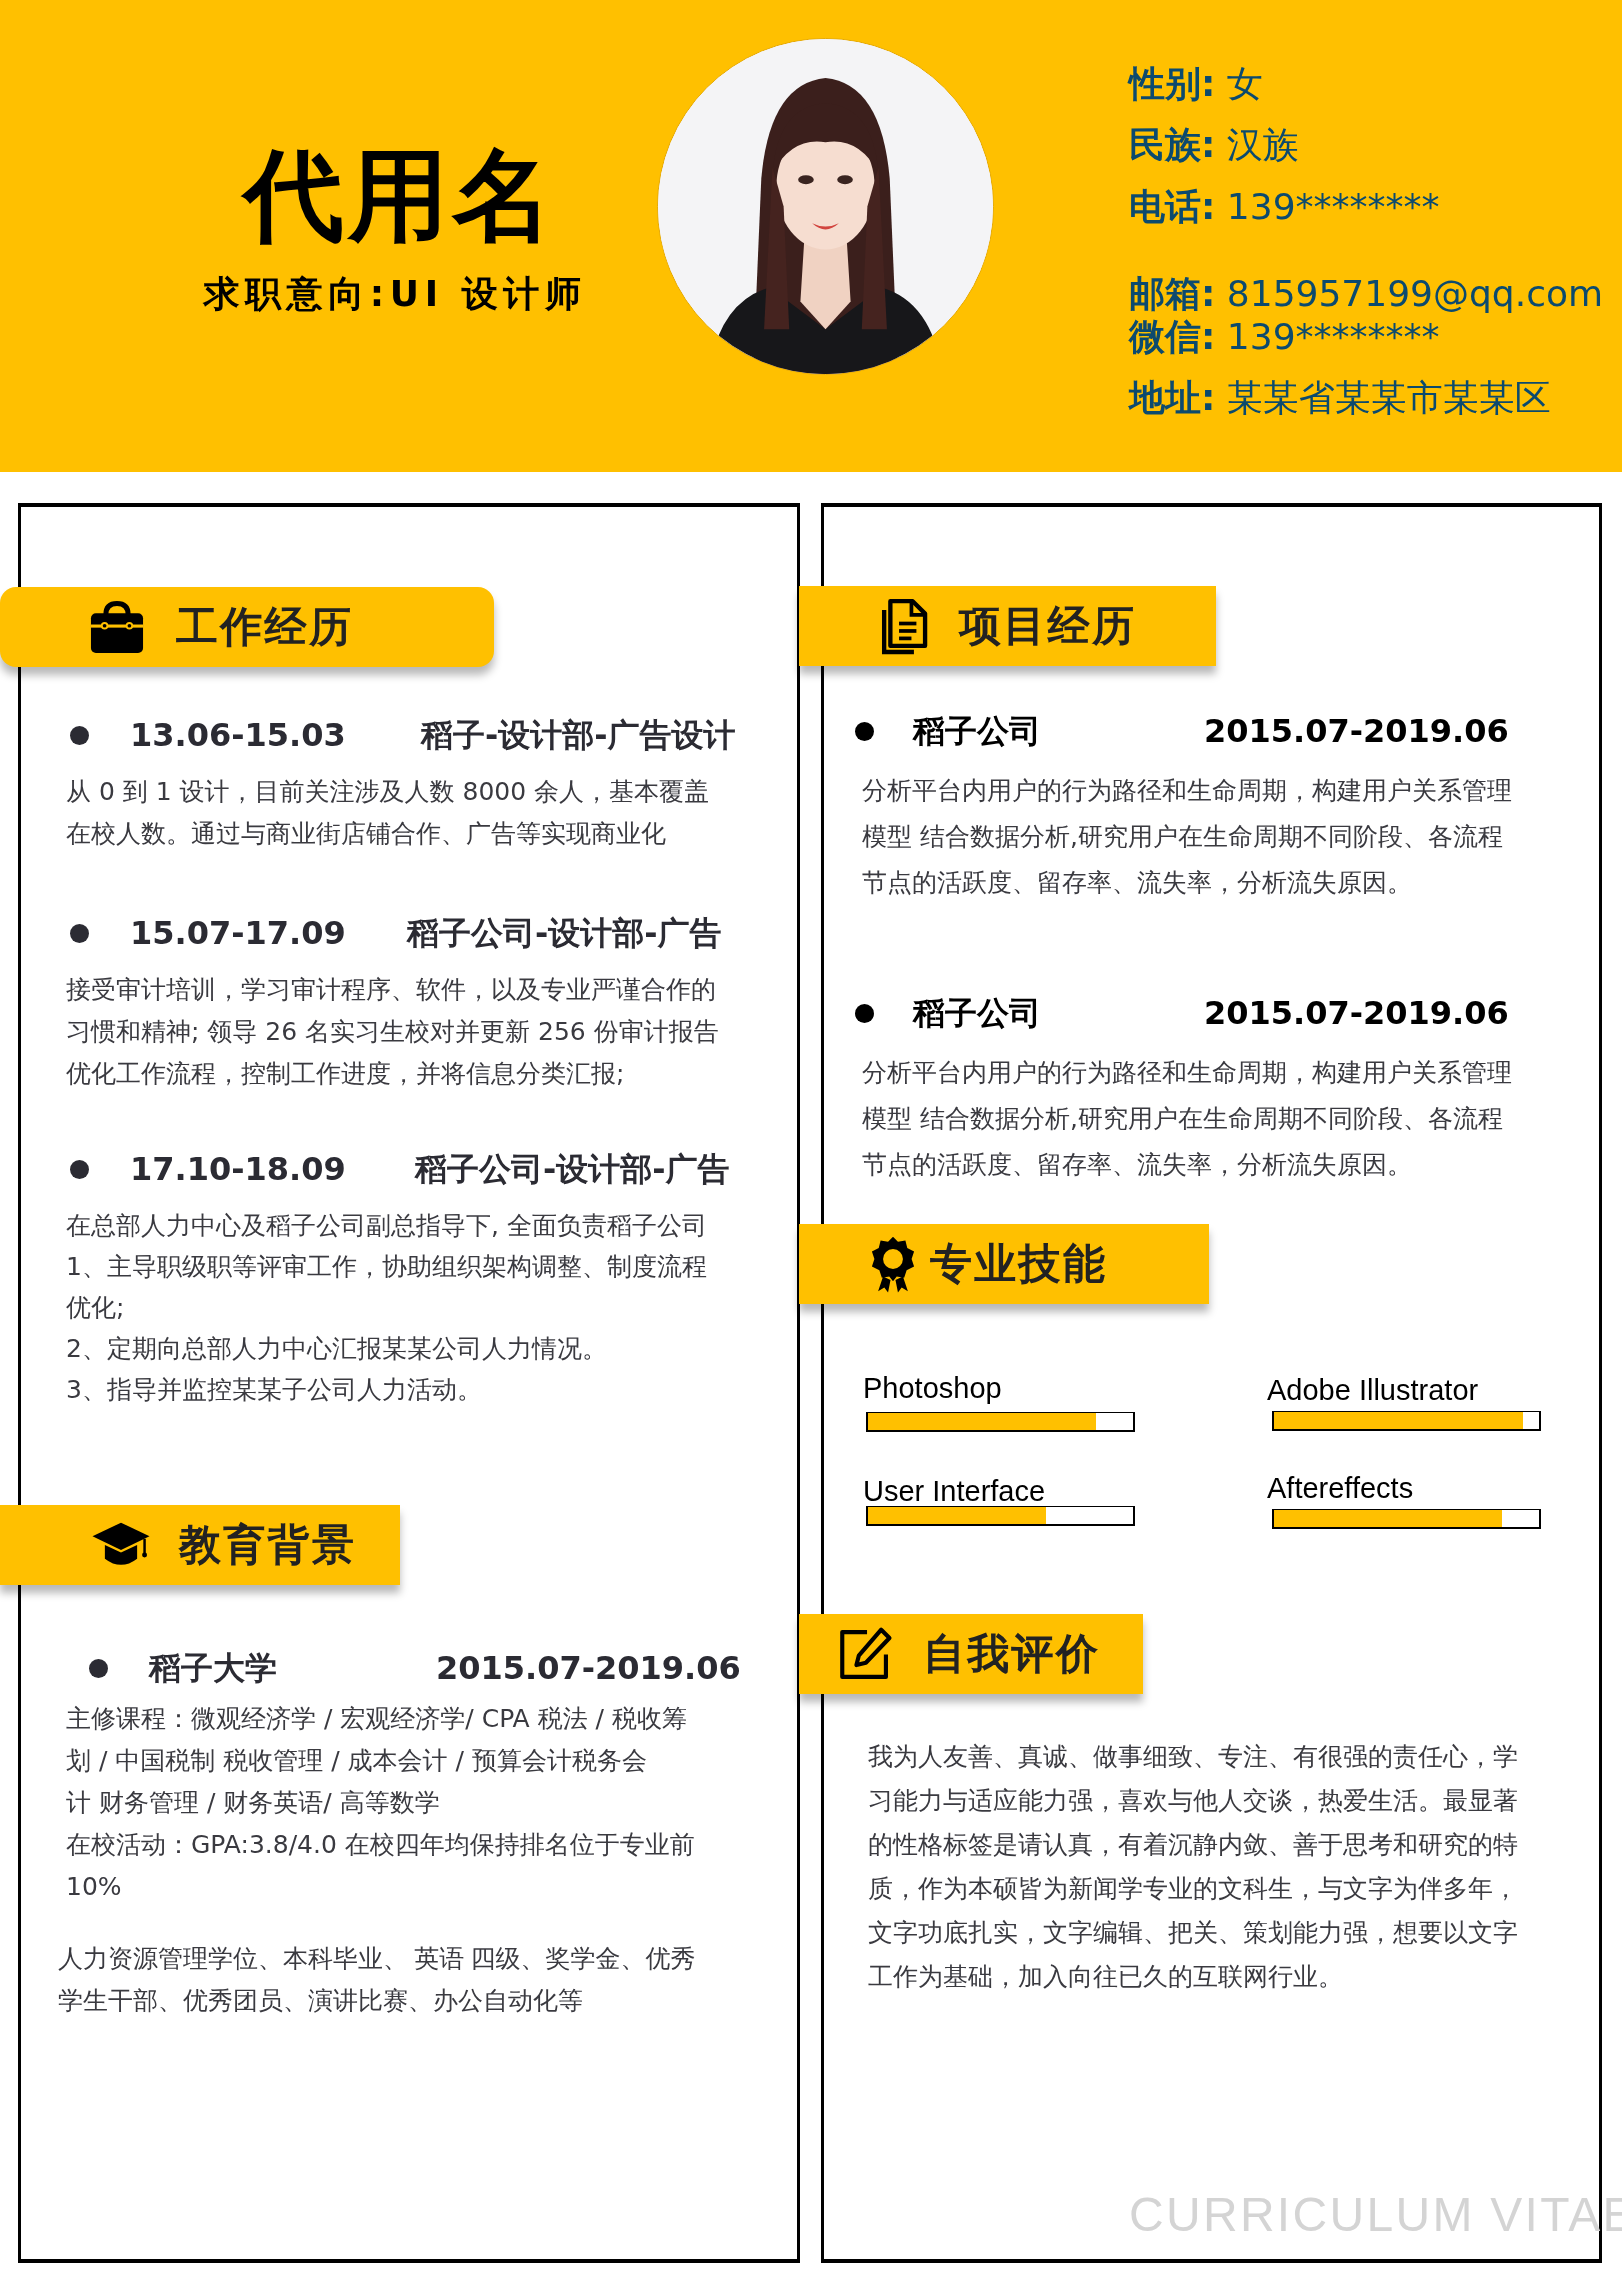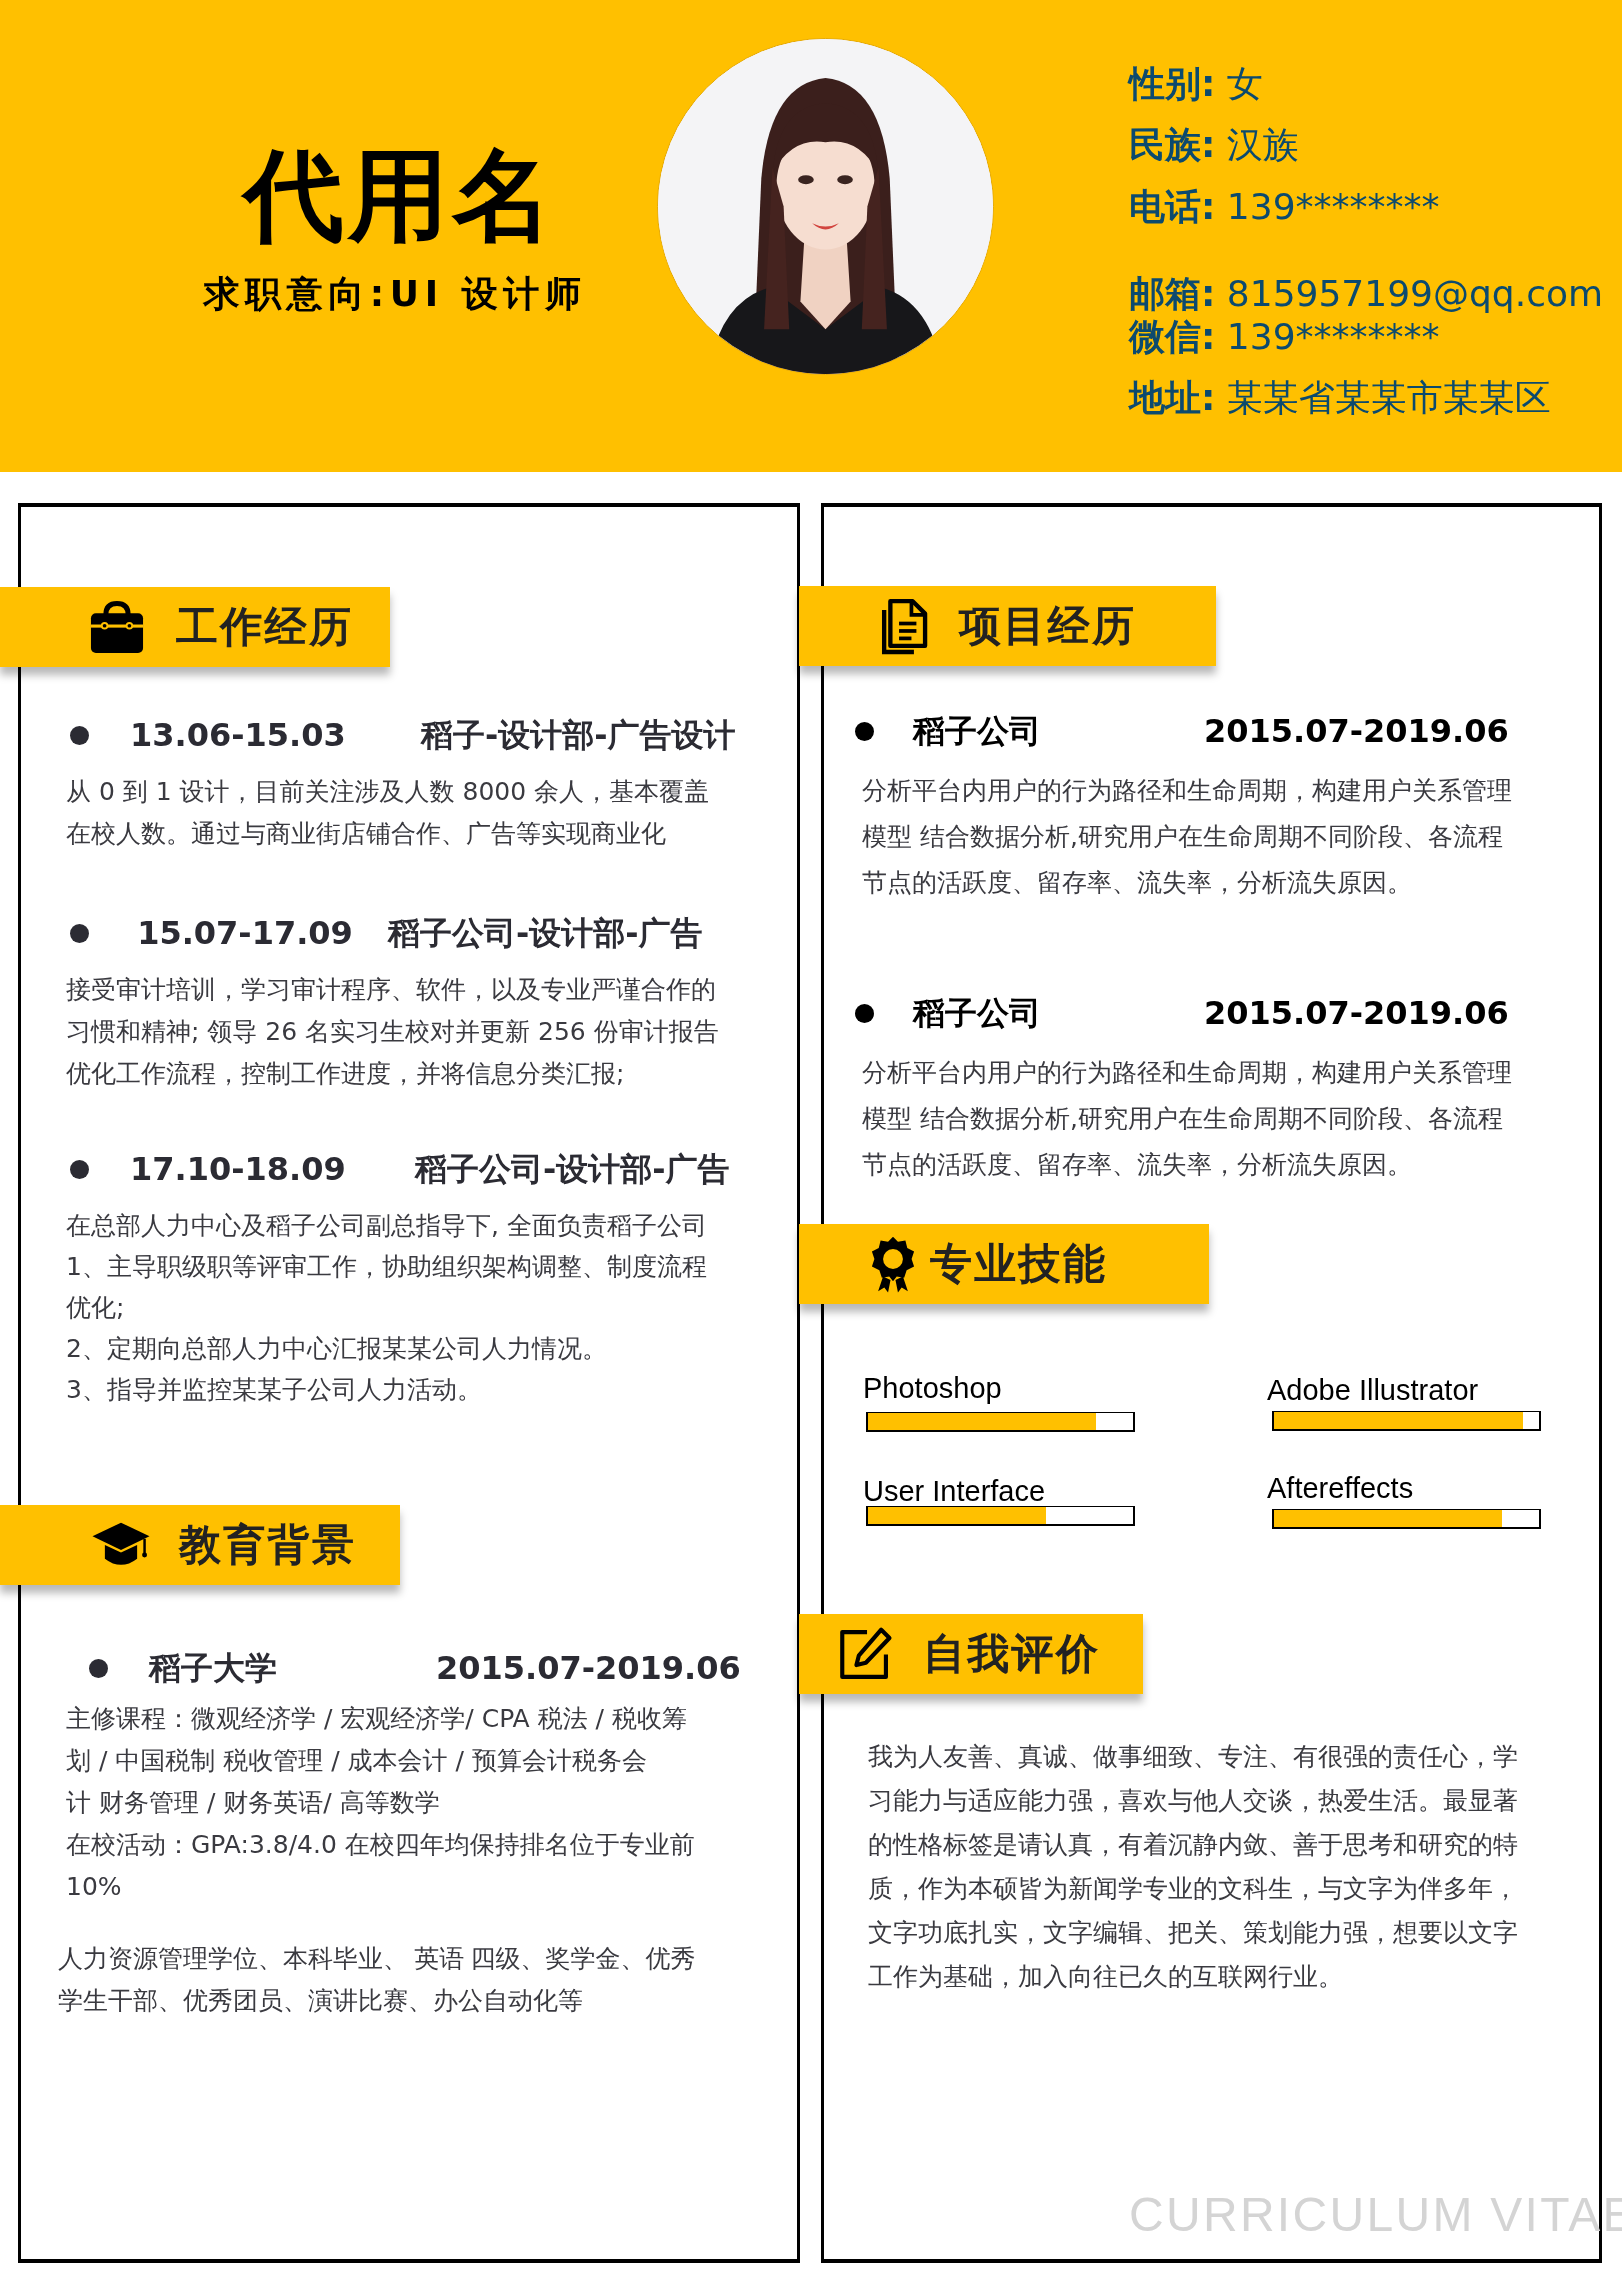--- a/index.html
+++ b/index.html
@@ -80,21 +80,21 @@
     <div class="info-row" style="top:123px"><span class="lbl">电话:</span><span> 139********</span></div>
     <div class="info-row" style="top:210px"><span class="lbl">邮箱:</span><span> 815957199@qq.com</span></div>
     <div class="info-row" style="top:253px"><span class="lbl">微信:</span><span> 139********</span></div>
     <div class="info-row" style="top:314px"><span class="lbl">地址:</span><span> 某某省某某市某某区</span></div>
   </div>
 </div>
 
 <div class="panel panel-left"></div>
 <div class="panel panel-right"></div>
 
-<div class="sec" style="left:0; top:587px; width:390px;">
+<div class="sec" style="left:0; top:587px; width:494px;border-radius:16px;">
   <div class="ico" style="margin-left:86px;">
     <svg viewBox="0 0 100 100">
         <path d="M32 30 Q32 12 50 12 Q68 12 68 30" fill="none" stroke="#000" stroke-width="8"></path>
         <rect x="8" y="28" width="84" height="64" rx="8" fill="#000"></rect>
         <rect x="8" y="46" width="84" height="5" fill="#FFC000"></rect>
         <circle cx="30" cy="48" r="6" fill="#FFC000"></circle>
         <circle cx="70" cy="48" r="6" fill="#FFC000"></circle>
         <circle cx="30" cy="48" r="3" fill="#000"></circle>
         <circle cx="70" cy="48" r="3" fill="#000"></circle>
       </svg>
@@ -107,21 +107,21 @@
   <span style="margin-left:41px; width:282px;">13.06-15.03</span>
   <span style="margin-left:9px;">稻子-设计部-广告设计</span>
 </div>
 <div class="para" style="left:66px; top:771px;">
   <p>从 0 到 1 设计，目前关注涉及人数 8000 余人，基本覆盖</p>
   <p>在校人数。通过与商业街店铺合作、广告等实现商业化</p>
 </div>
 
 <div class="entry-head" style="left:70px; top:917px;">
   <span class="dot"></span>
-  <span style="margin-left:22px; width:268px;text-align:center;">15.07-17.09</span>
+  <span style="margin-left:41px; width:268px;">15.07-17.09</span>
   <span style="margin-left:9px;">稻子公司-设计部-广告</span>
 </div>
 <div class="para" style="left:66px; top:969px;">
   <p>接受审计培训，学习审计程序、软件，以及专业严谨合作的</p>
   <p>习惯和精神; 领导 26 名实习生校对并更新 256 份审计报告</p>
   <p>优化工作流程，控制工作进度，并将信息分类汇报;</p>
 </div>
 
 <div class="entry-head" style="left:70px; top:1153px;">
   <span class="dot"></span>

